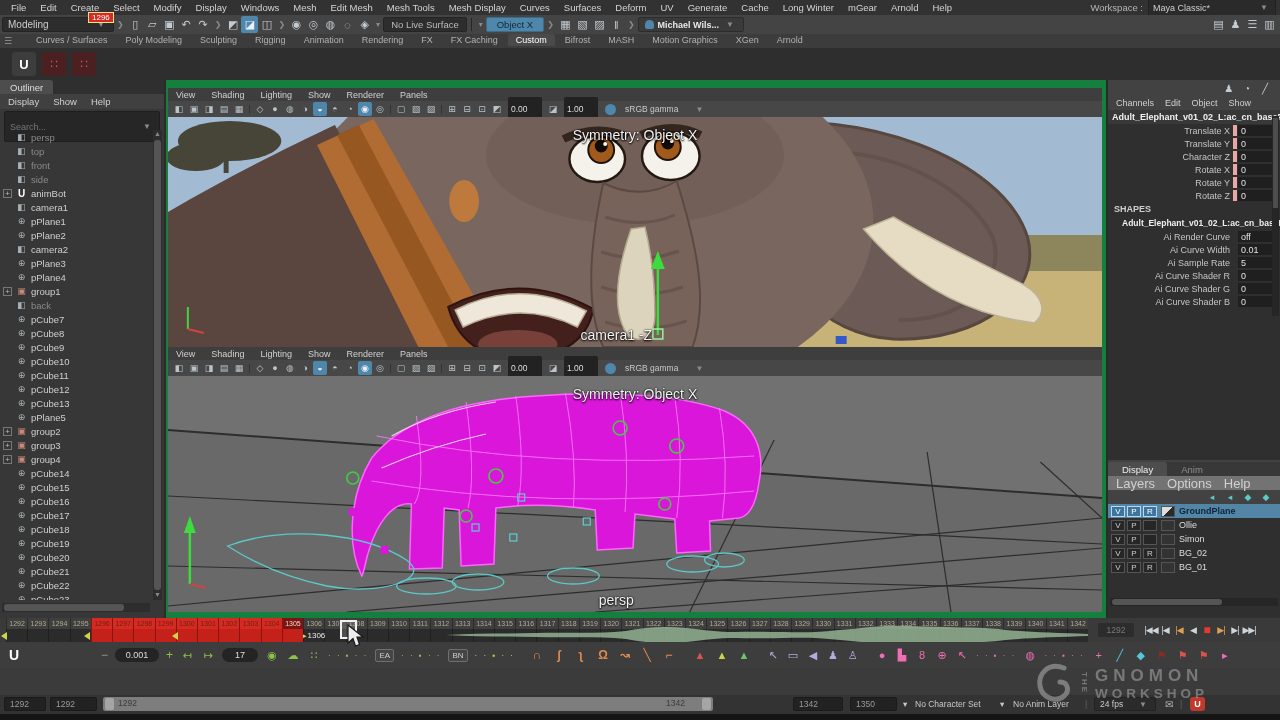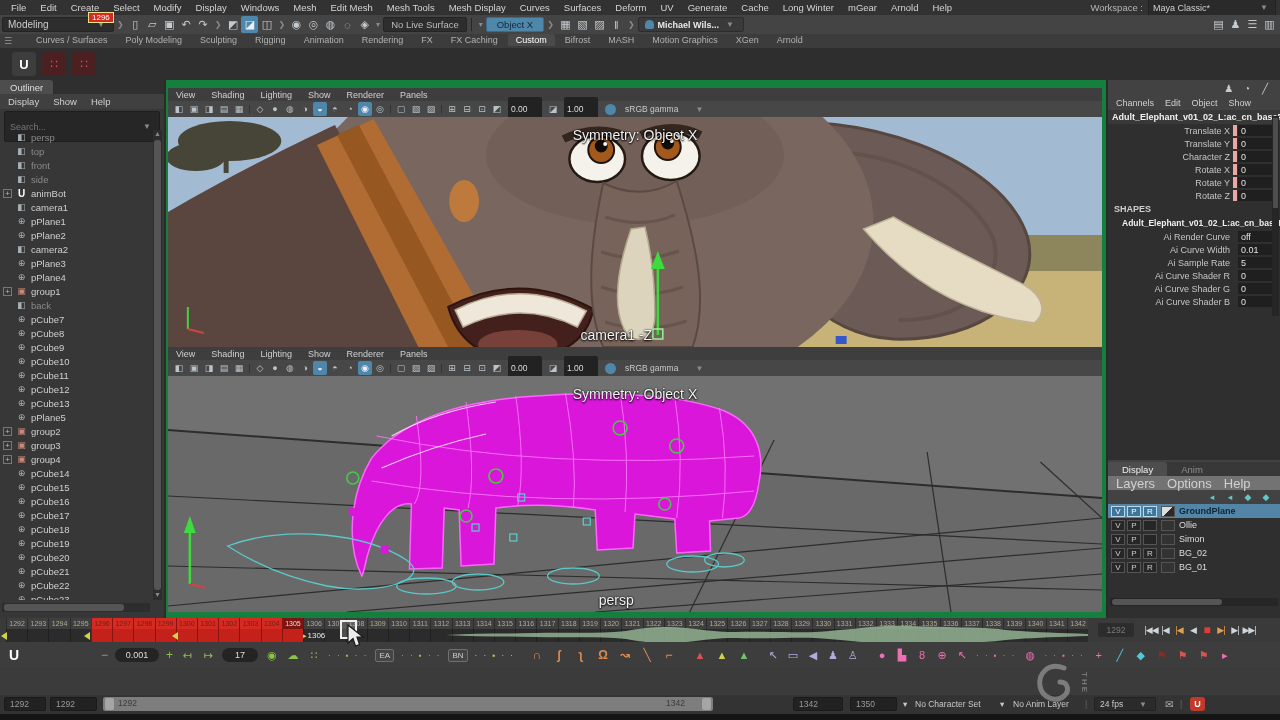--- a/index.html
+++ b/index.html
@@ -1226,19 +1226,23 @@
     <span class="rb-ic redbtn" style="left:1190px">U</span>
   </div>
 
   <div class="bottomstrip abs"></div>
 
   <div class="watermark abs">
     <svg width="42" height="46" viewBox="0 0 42 46">
       <path d="M32,8 C16,2 6,14 8,26 C10,38 24,43 32,36 C38,31 36,22 28,22" fill="none" stroke="rgba(205,205,205,.45)" stroke-width="5" stroke-linecap="round"></path>
     </svg>
     <span class="wm-the">THE</span>
+    <span class="wm-big">
+      <span class="wm-l1">GNOMON</span>
+      <span class="wm-l2">WORKSHOP</span>
+    </span>
   </div>
 
   <svg class="cursor abs" width="18" height="24" viewBox="0 0 18 24">
     <path d="M2,1 L2,19 L7,14.5 L9.5,22 L13.5,20.5 L11,13 L17,13 Z" fill="#ececec" stroke="#1a1a1a" stroke-width="1.2"></path>
   </svg>
 
 </div>
 
 </body></html>

